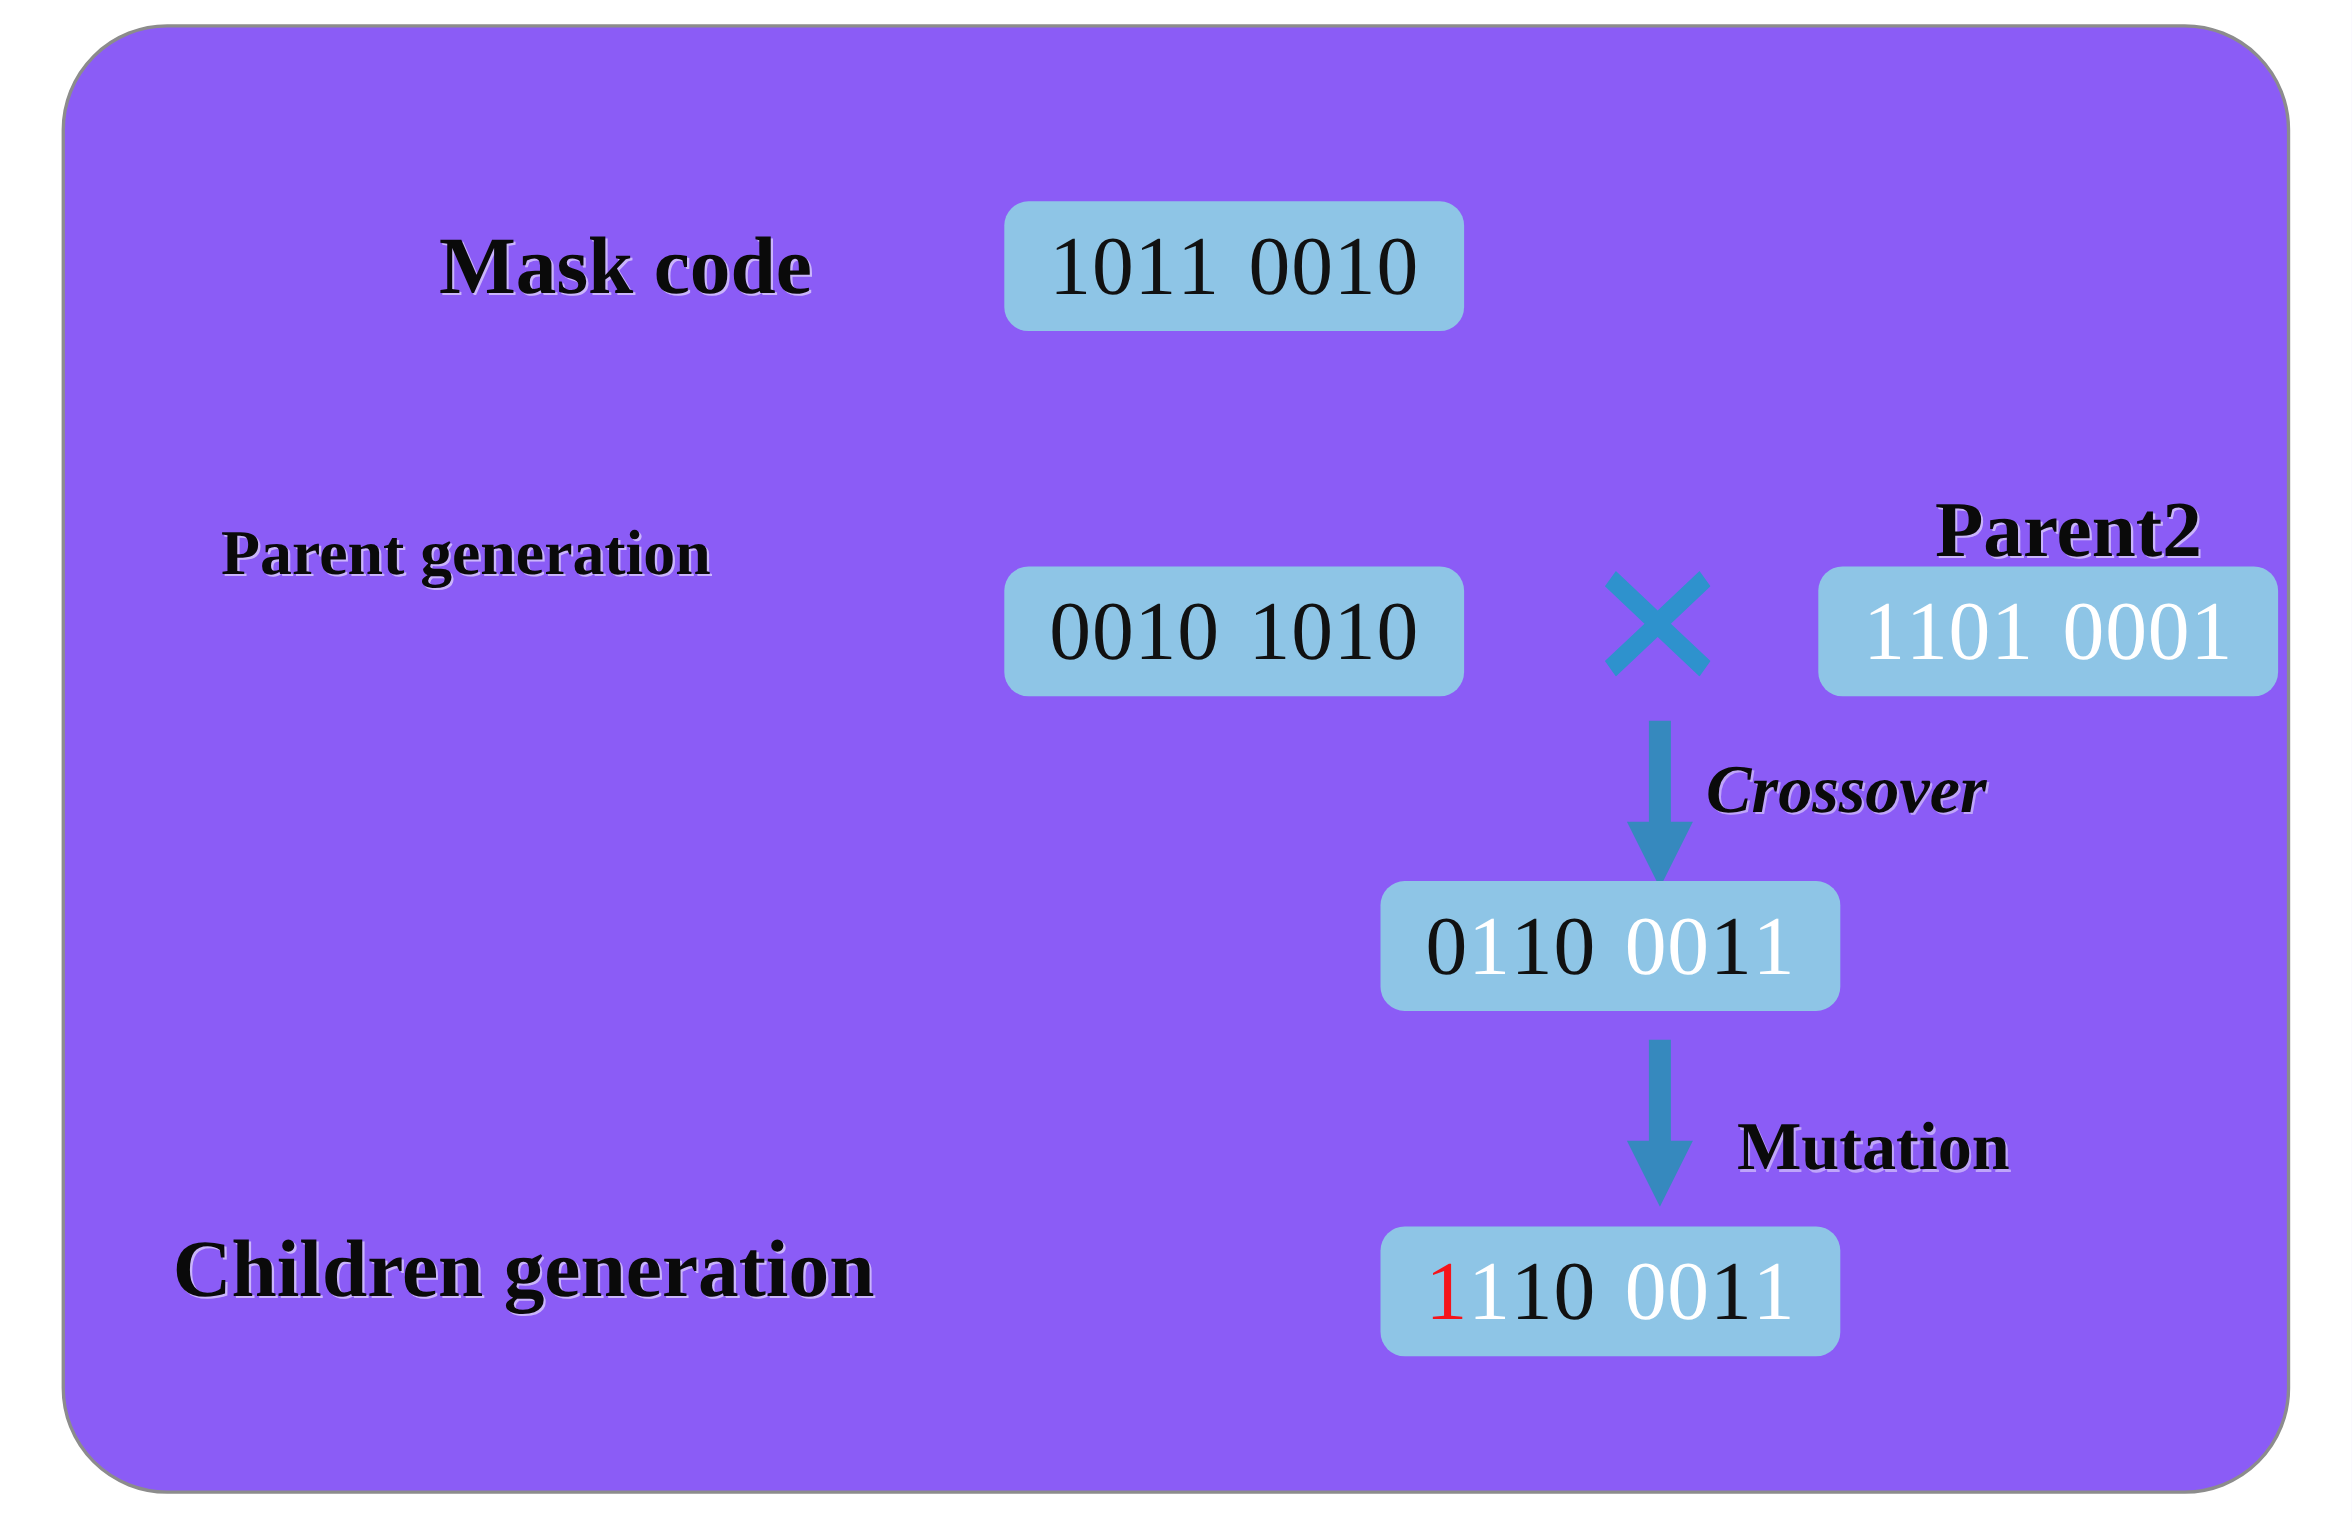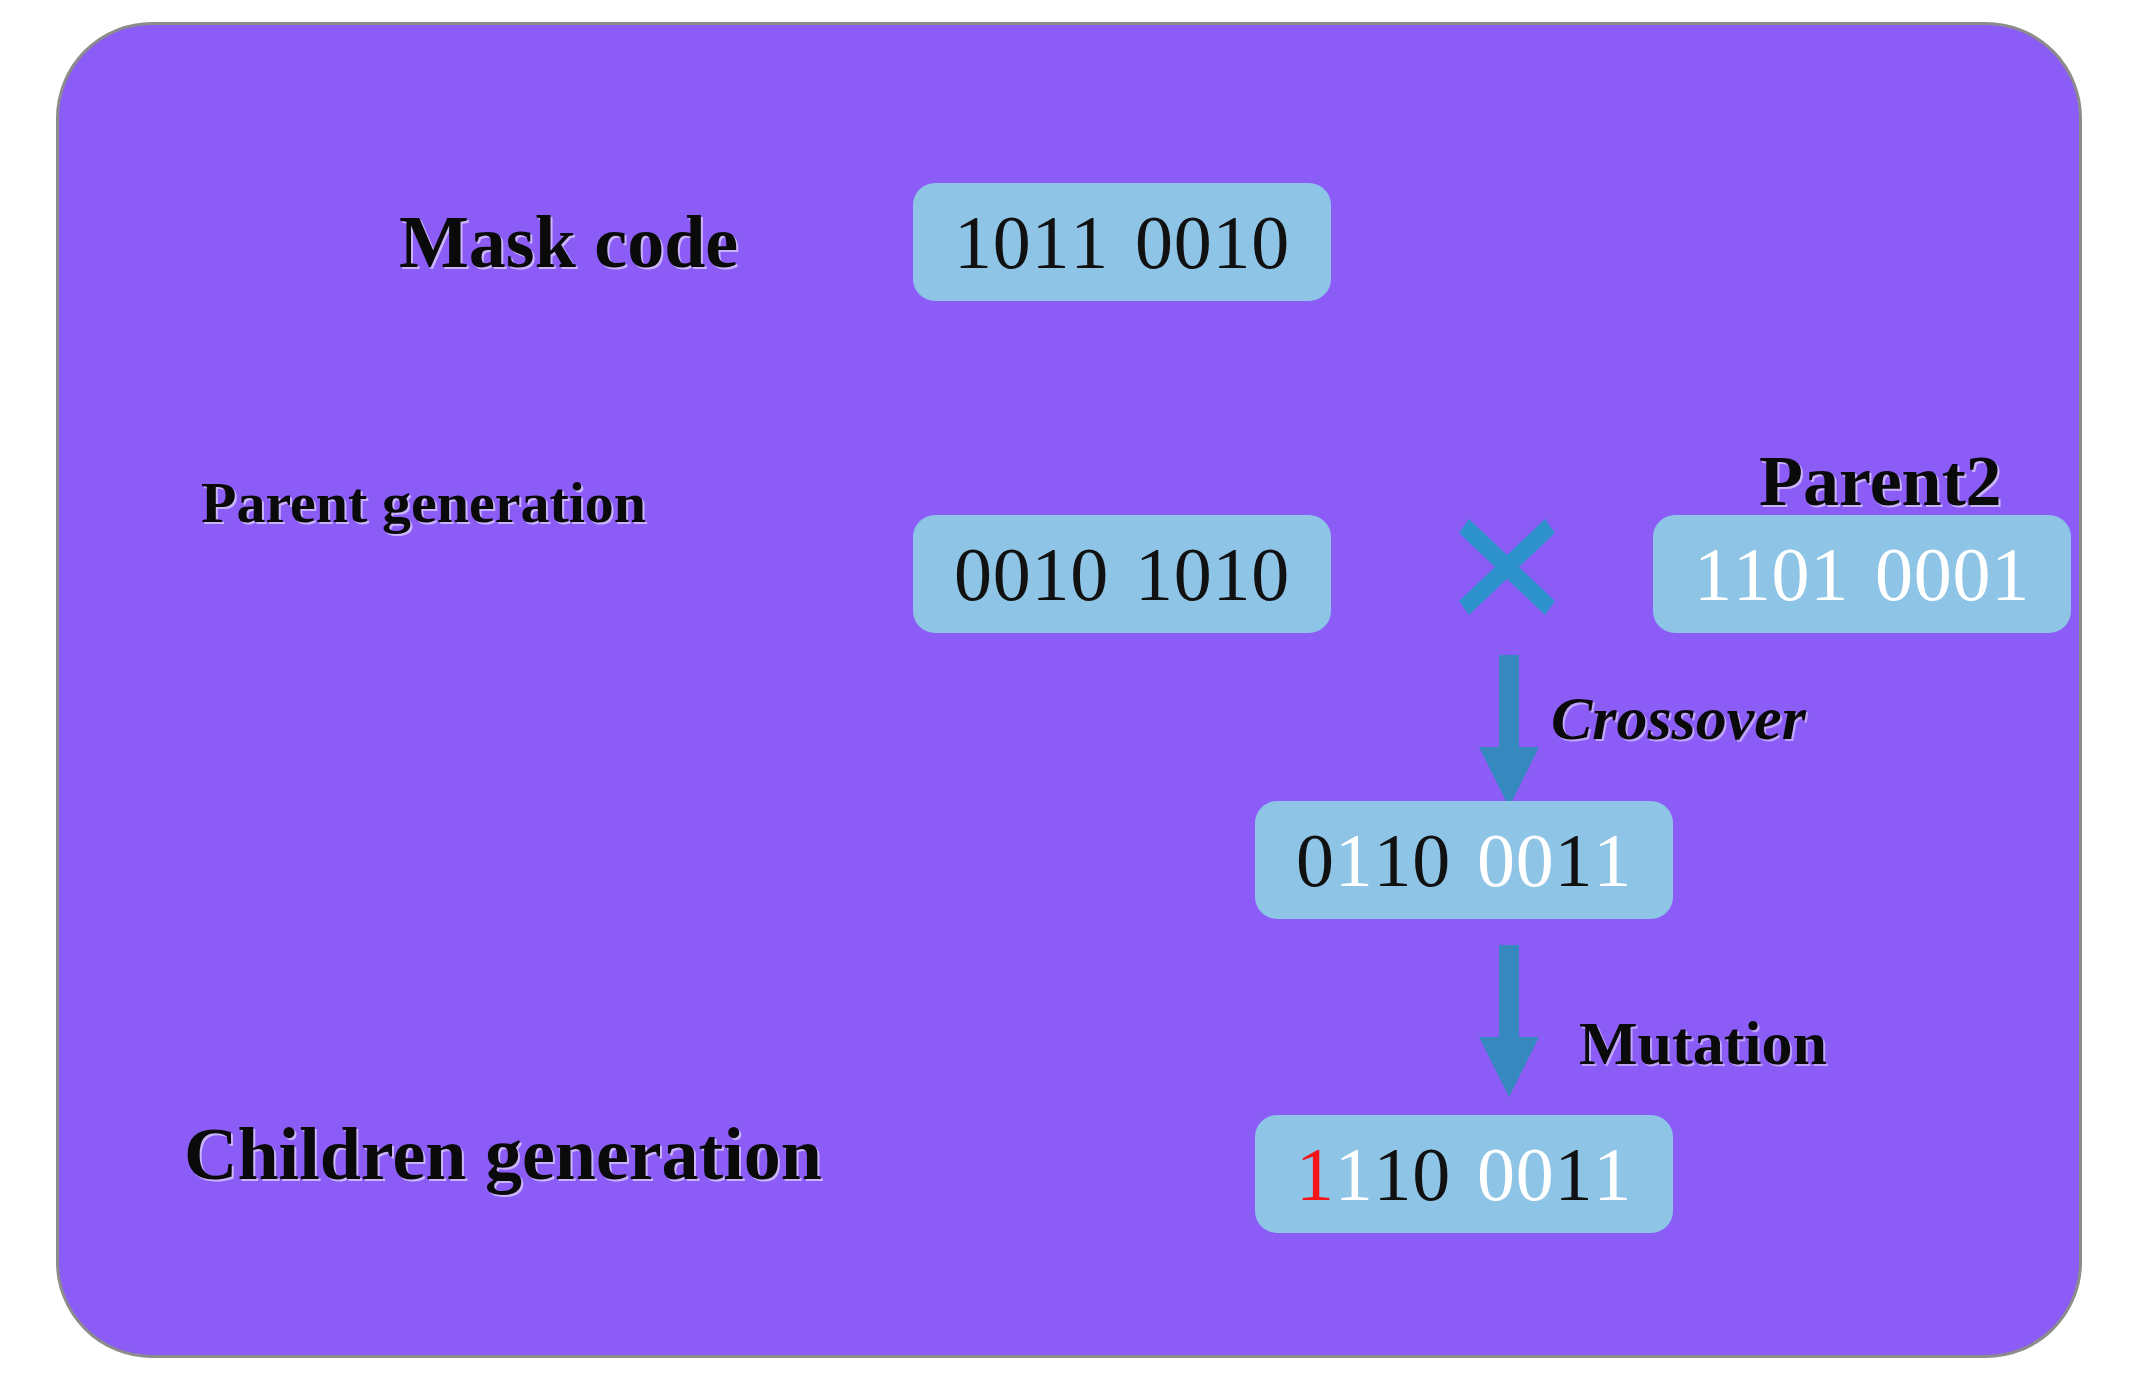--- a/index.html
+++ b/index.html
@@ -175,21 +175,21 @@
   </div>
 
   <div class="down-arrow" style="left:1414px; top:920px; width:72px; height:152px;">
     <svg width="72" height="152" viewBox="0 0 72 152" aria-hidden="true">
       <path d="M26 0 L46 0 L46 92 L66 92 L36 152 L6 92 L26 92 Z" fill="#3689be"></path>
     </svg>
   </div>
 
   <div class="arrow-caption" style="left:1492px; top:987px; font-size:62px;margin-left:28px;">Mutation</div>
 
-  <div class="label" style="left:98px; top:1092px; font-size:74px;margin-left:27px;">Children generation</div>
+  <div class="label" style="left:98px; top:1092px; font-size:74px;">Children generation</div>
 
   <div class="chip" style="left:1196px; top:1090px; width:418px; height:118px; font-size:76px;">
     <span class="bits">
         <span class="bit bit-red">1</span>
         <span class="bit bit-white">1</span>
         <span class="bit bit-black">1</span>
         <span class="bit bit-black">0</span>
         <span class="gap" style="width: 26px;">&nbsp;</span>
         <span class="bit bit-white">0</span>
         <span class="bit bit-white">0</span>

